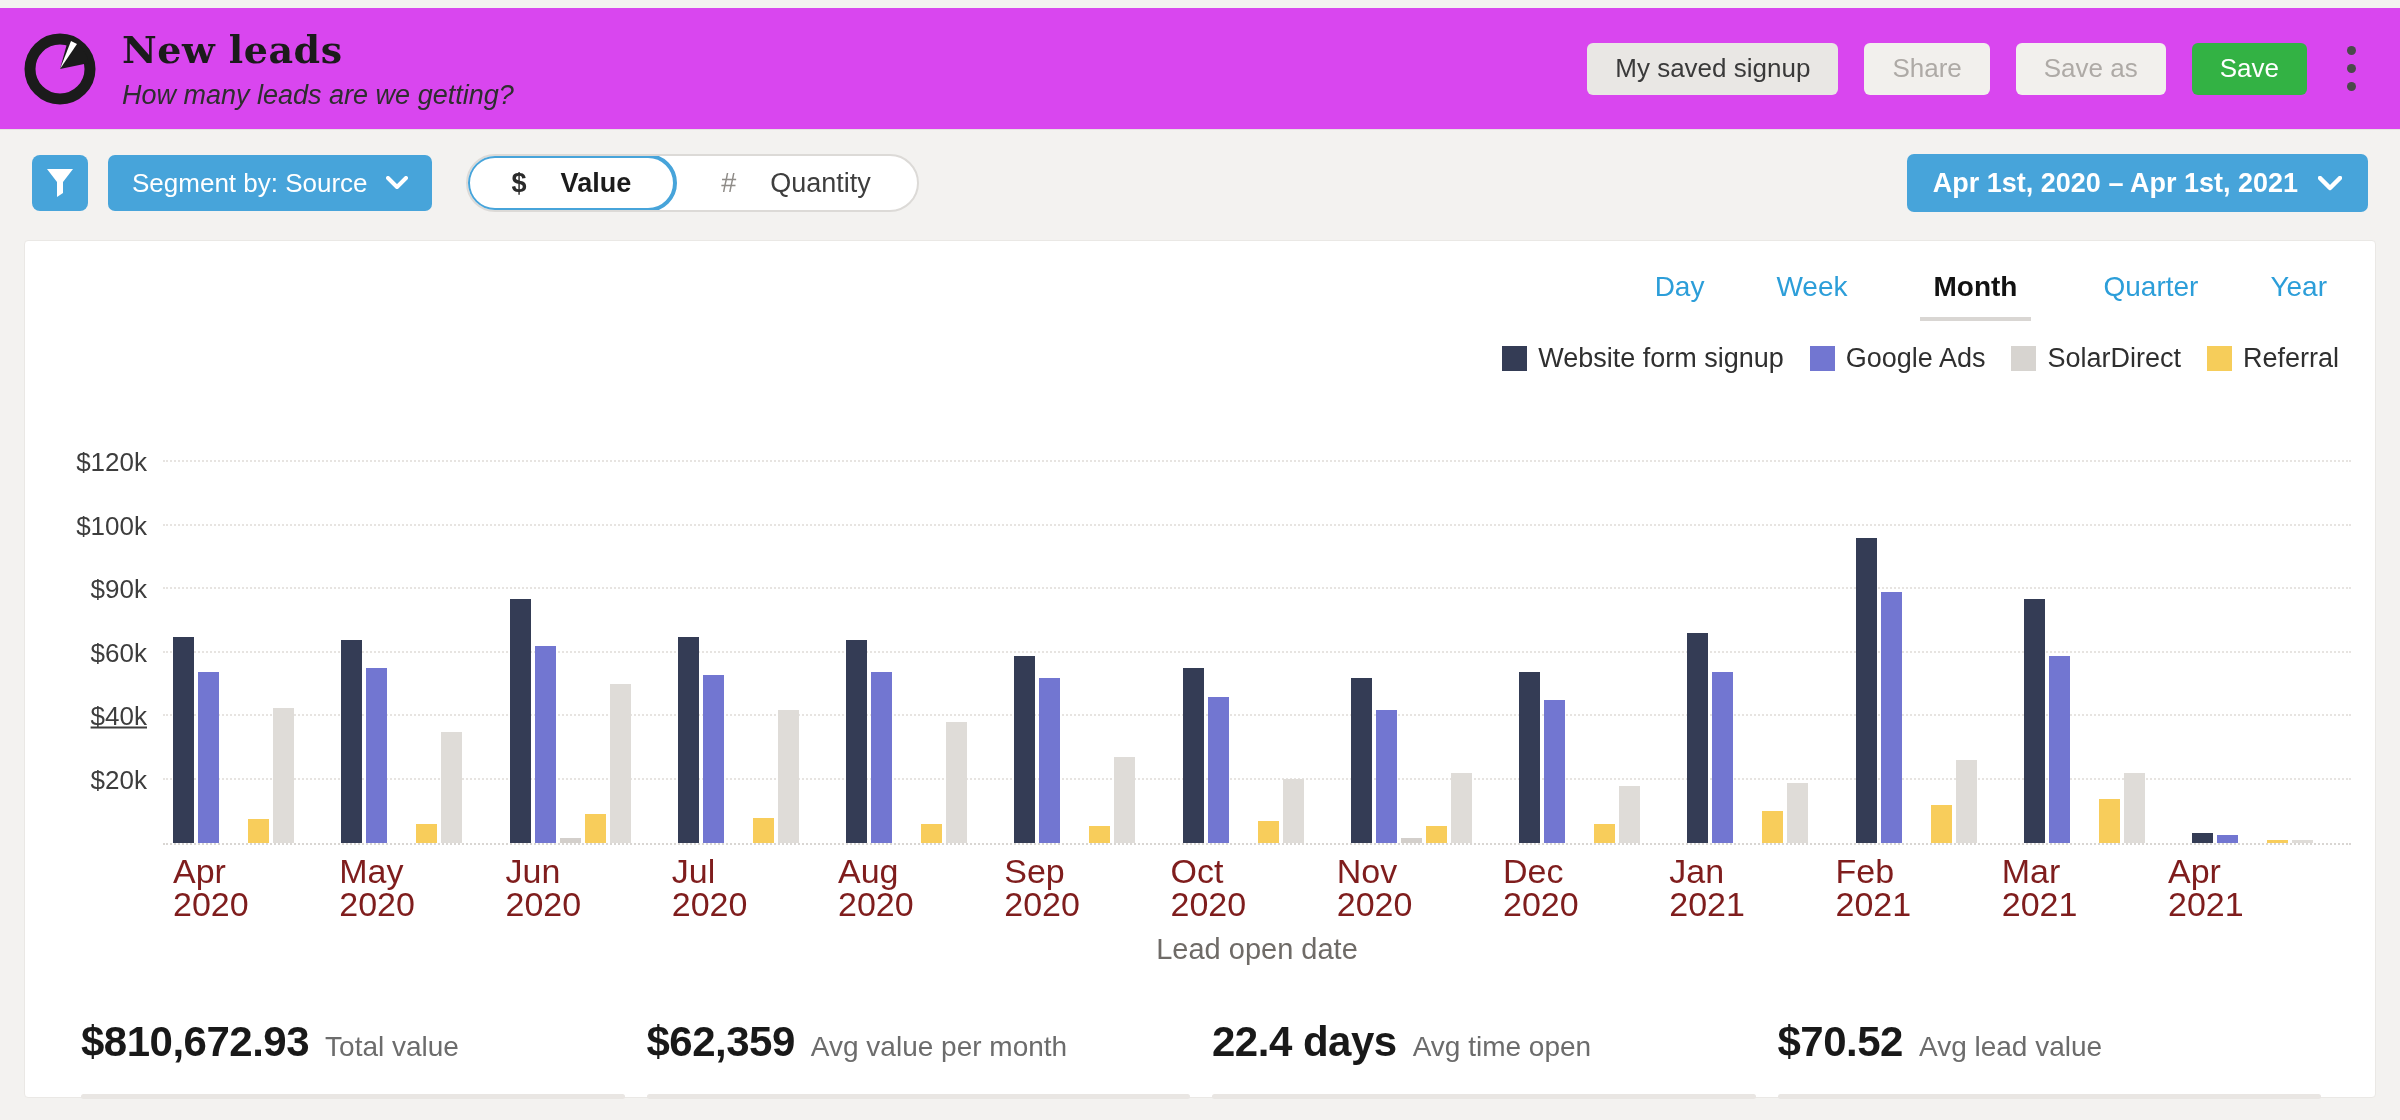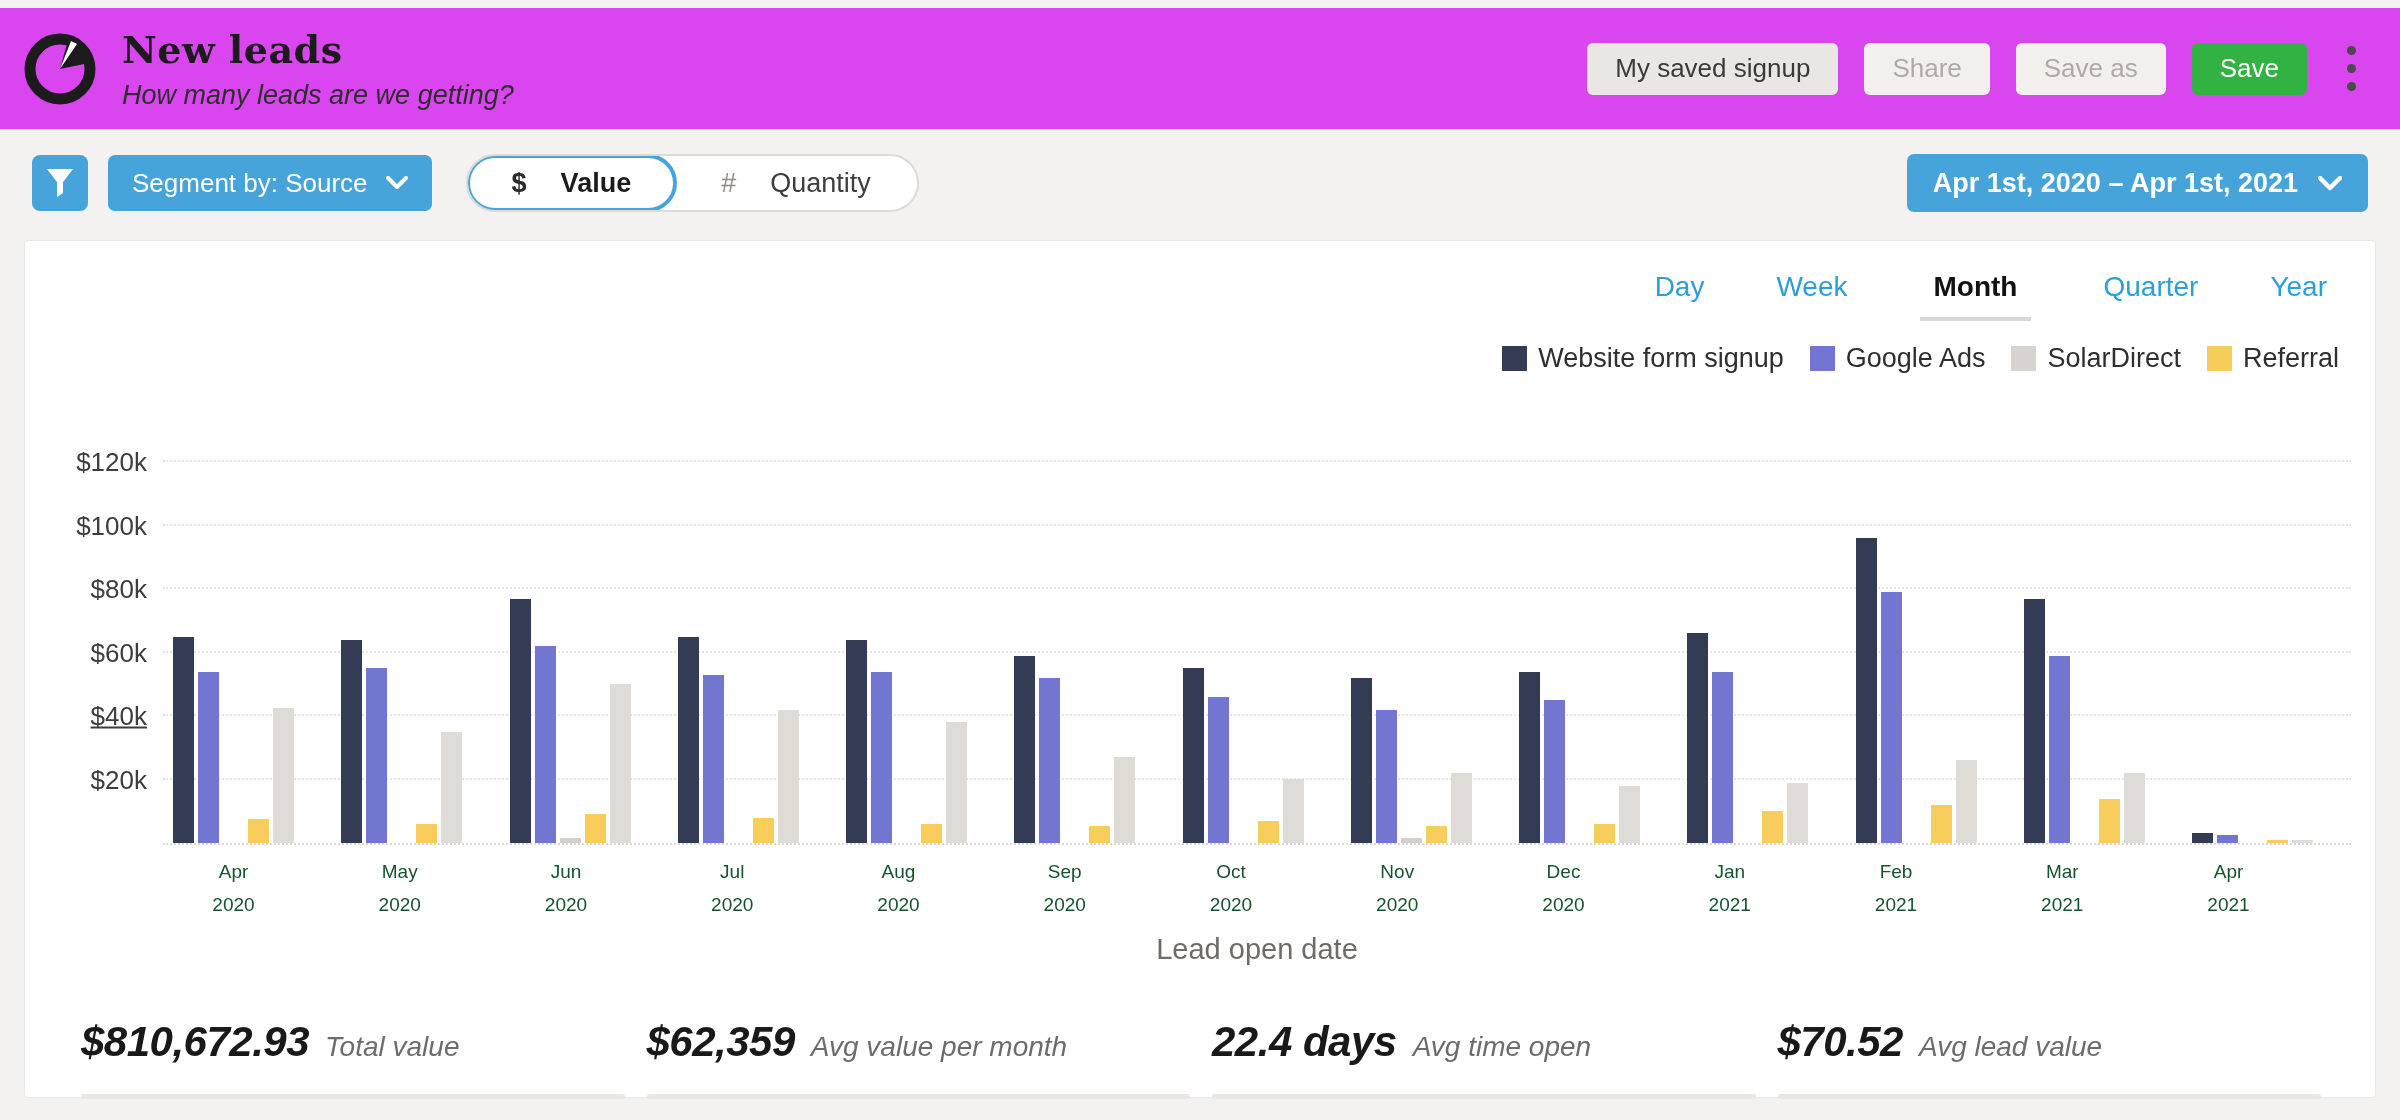--- a/index.html
+++ b/index.html
@@ -94,26 +94,26 @@
     position: absolute; right: calc(100% + 16px); transform: translateY(-50%);
     font-size: 26px; color: #3d3d3d; white-space: nowrap;
   }
   .bars-row {
     position: absolute; left: 10px; right: 38px; bottom: 0;
     display: flex; justify-content: space-between; align-items: flex-end;
   }
   .group { display: flex; gap: 4px; align-items: flex-end; }
   .bar { width: 21px; }
   .xlabels { display: flex; justify-content: space-between; margin: 10px 62px 0 10px; }
-  .xlabel { width: 121px; text-align: center; font-size: 19px; line-height: 33px; color: #14532d; }
+  .xlabel { width: 121px; font-size: 34px; line-height: 33px; color: #7f1d1d; }
   .axis-title { text-align: center; margin-top: 12px; font-size: 29px; color: #6f6b67; }
 
   
   .stats { display: flex; gap: 22px; padding: 0 54px 0 56px; margin-top: 52px; }
-  .stat { flex: 1; font-style: italic; }
+  .stat { flex: 1; }
   .stat-line { display: flex; align-items: baseline; gap: 16px; }
   .stat-value { font-size: 42px; font-weight: bold; color: #191919; letter-spacing: -0.5px; }
   .stat-label { font-size: 28px; color: #6c6c6c; }
   .stat-underline { margin-top: 28px; height: 5px; background: #e9e6e3; border-radius: 3px; }
 </style>
 </head>
 <body>
 
 <div class="header">
   <svg class="logo" viewBox="0 0 72 72">
@@ -197,21 +197,21 @@
 
   <div class="chart-wrap">
     <div class="plot">
         <div class="gridline" style="bottom: 63.5px;"></div>
         <div class="ylabel" style="bottom: 63.5px; transform: translateY(50%);">$20k</div>
         <div class="gridline" style="bottom: 127px;"></div>
         <div class="ylabel" style="bottom: 127px; transform: translateY(50%); text-decoration: underline;">$40k</div>
         <div class="gridline" style="bottom: 190.5px;"></div>
         <div class="ylabel" style="bottom: 190.5px; transform: translateY(50%);">$60k</div>
         <div class="gridline" style="bottom: 254px;"></div>
-        <div class="ylabel" style="bottom: 254px; transform: translateY(50%);">$80k</div>
+        <div class="ylabel" style="bottom: 254px; transform: translateY(50%);">$90k</div>
         <div class="gridline" style="bottom: 317.5px;"></div>
         <div class="ylabel" style="bottom: 317.5px; transform: translateY(50%);">$100k</div>
         <div class="gridline" style="bottom: 381px;"></div>
         <div class="ylabel" style="bottom: 381px; transform: translateY(50%);">$120k</div>
         <div class="bars-row">
           <div class="group">
             <div class="bar" style="height: 206px; background: rgb(52, 60, 85);"></div>
             <div class="bar" style="height: 171px; background: rgb(114, 118, 209);"></div>
             <div class="bar" style="height: 0px; background: rgb(211, 207, 203);"></div>
             <div class="bar" style="height: 24px; background: rgb(248, 205, 91);"></div>

